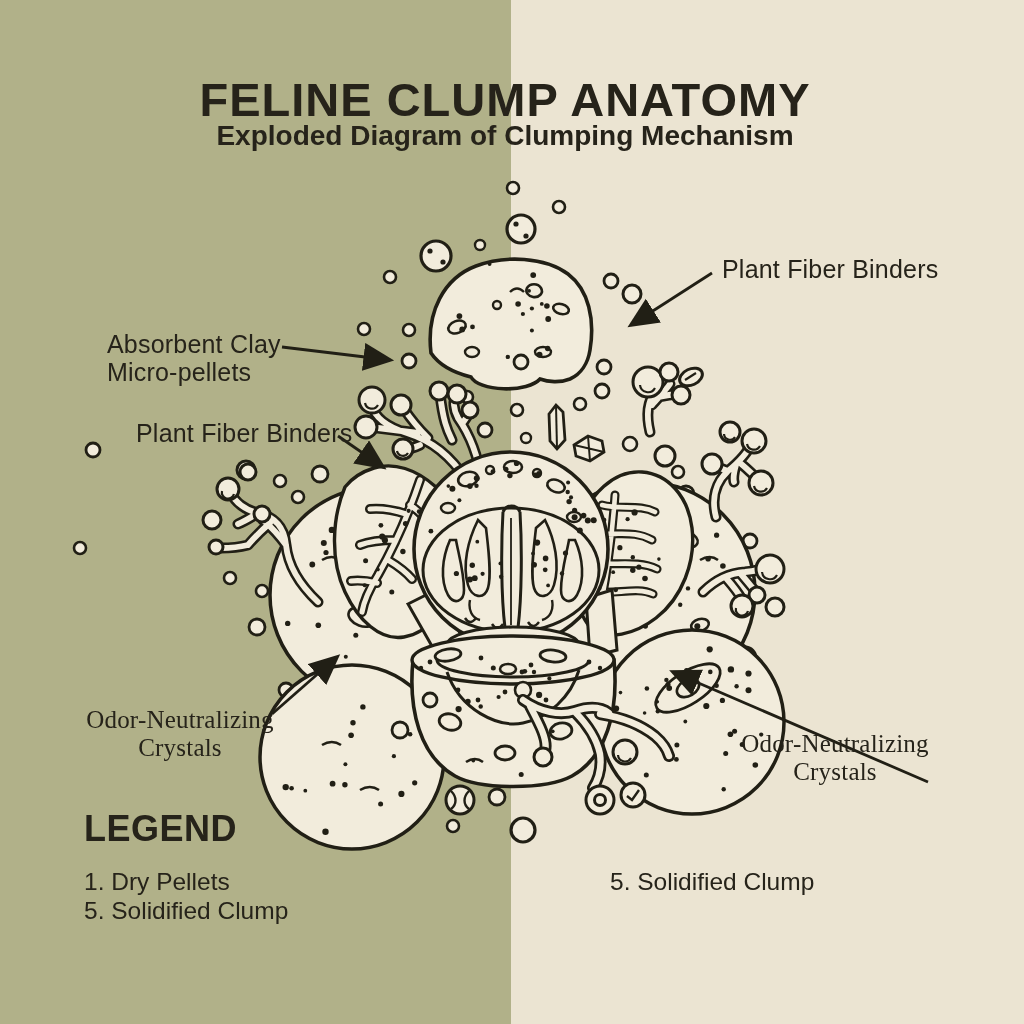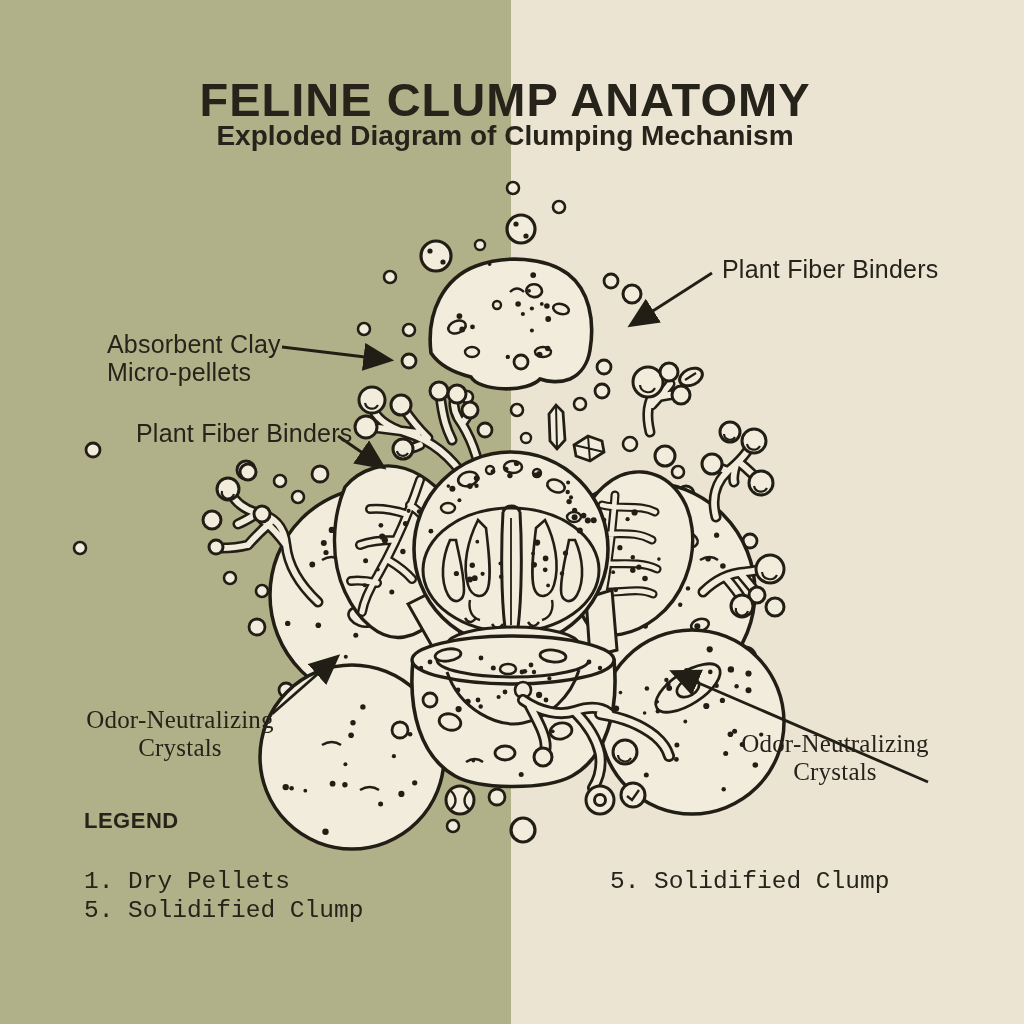--- a/index.html
+++ b/index.html
@@ -12,22 +12,22 @@
   .bg{position:absolute;top:0;height:1024px;}
   .bg.left{left:0;width:511px;background:var(--background-left);}
   .bg.right{left:511px;width:513px;background:var(--background-right);}
   svg{position:absolute;left:0;top:0;}
   .txt{position:absolute;white-space:pre-line;}
   .title{left:0;width:1010px;top:72px;text-align:center;font-size:47px;font-weight:700;
          letter-spacing:1px;}
   .subtitle{left:0;width:1010px;top:120px;text-align:center;font-size:28px;font-weight:600;}
   .lbl{font-size:25px;font-weight:500;line-height:28px;letter-spacing:.2px;}
   .lbl.c{text-align:center;font-family:Liberation Serif, serif;}
-  .legend-h{position:absolute;left:84px;top:808px;font-size:22px;font-weight:800;letter-spacing:.5px;}
-  .legend-col{position:absolute;top:867px;font-size:24.5px;font-weight:500;line-height:29px;font-family:Liberation Mono, monospace;}
+  .legend-h{position:absolute;left:84px;top:808px;font-size:36px;font-weight:800;letter-spacing:.5px;}
+  .legend-col{position:absolute;top:867px;font-size:24.5px;font-weight:500;line-height:29px;}
   .legend-col.l{left:84px;} .legend-col.r{left:610px;}
   .ln{stroke:var(--ink);fill:none;}
   .fl{fill:var(--paper);stroke:var(--ink);}
   .dk{fill:var(--ink);stroke:none;}
   .to{stroke:var(--ink);fill:none;stroke-linecap:round;stroke-linejoin:round;}
   .ti{stroke:var(--paper);fill:none;stroke-linecap:round;stroke-linejoin:round;}
 </style>
 </head>
 <body>
 

